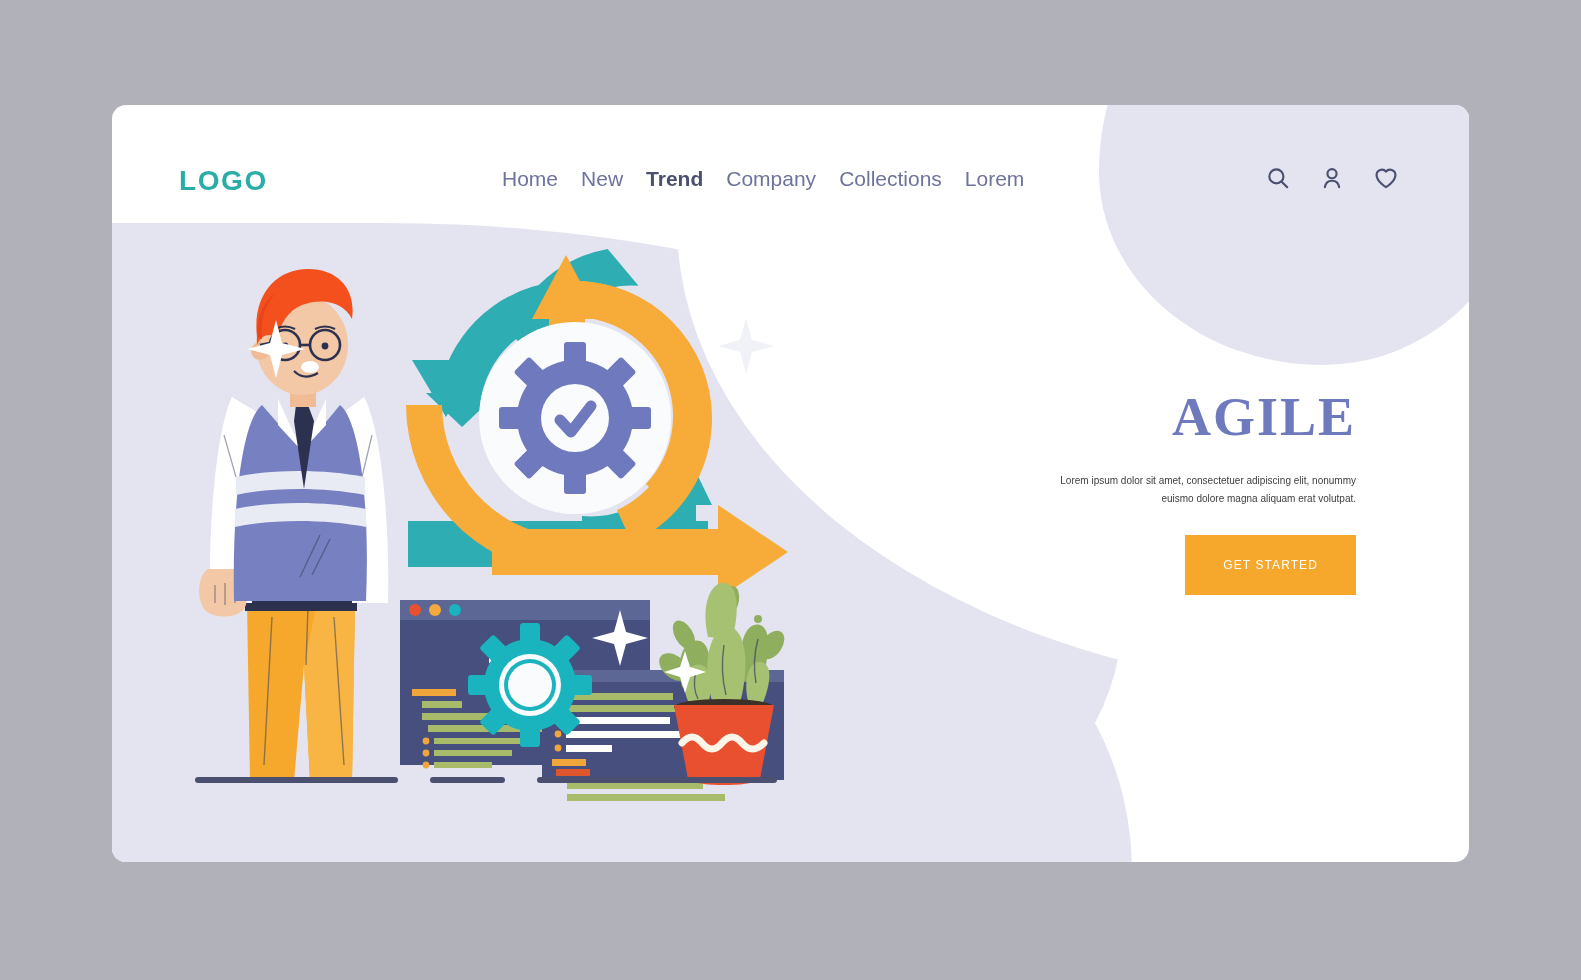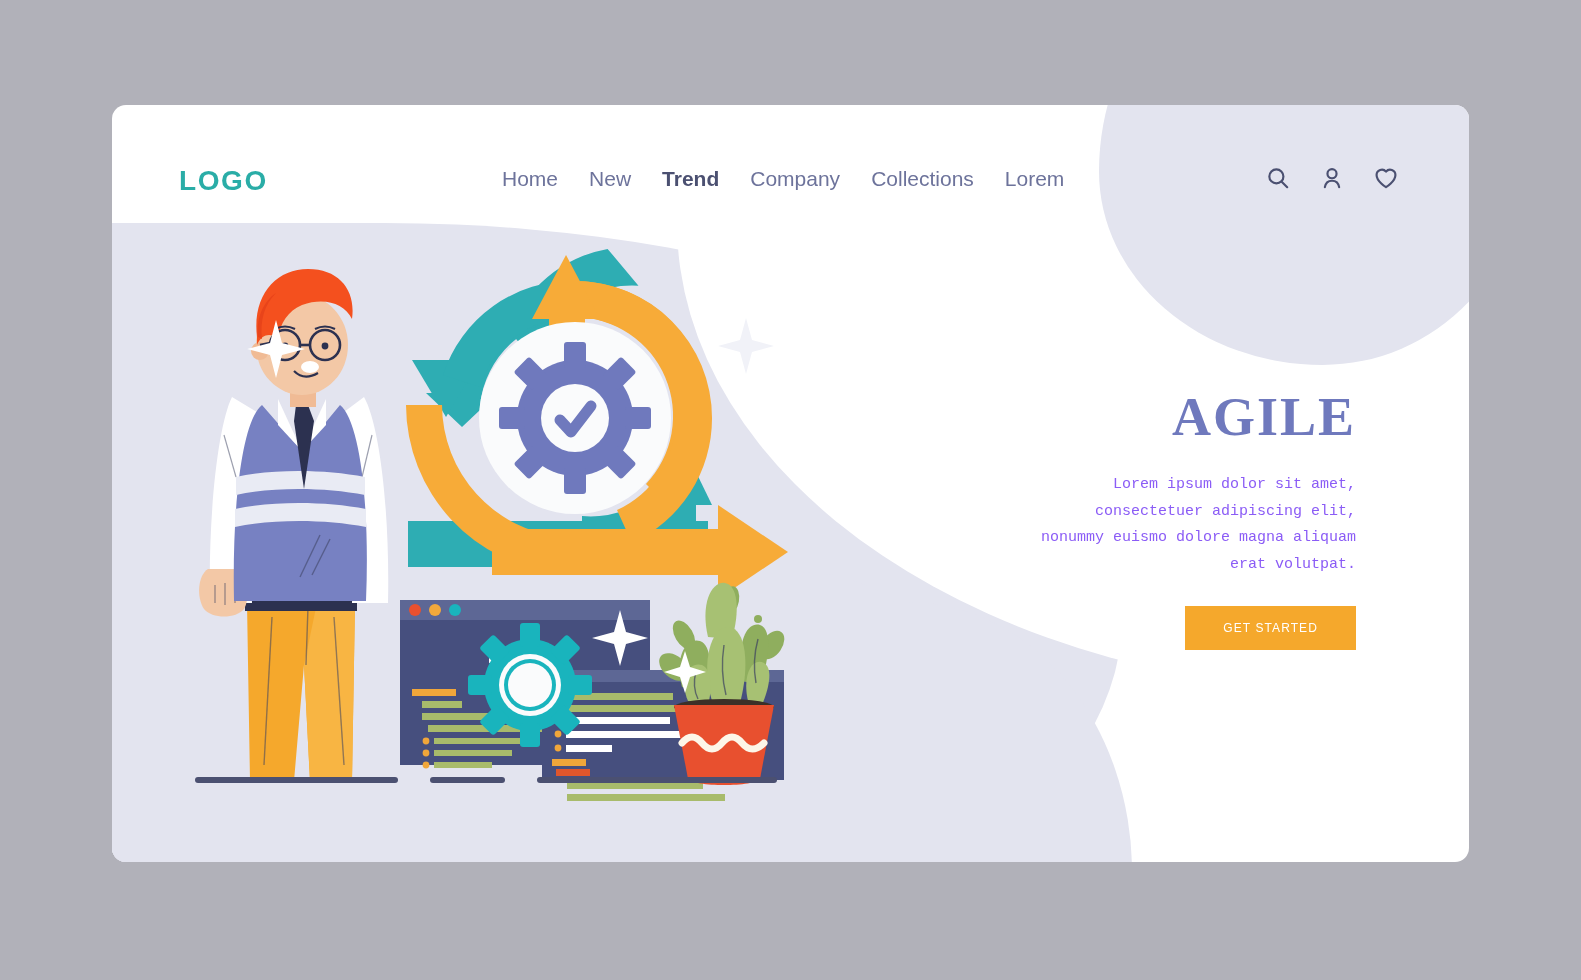--- a/index.html
+++ b/index.html
@@ -63,21 +63,21 @@
     position:absolute; left:0; top:0; width:100%; height:160px;
     display:flex; align-items:center; z-index:30;
   }
   .logo {
     position:absolute; left:67px; top:60px;
     font-size:28px; font-weight:bold; letter-spacing:1.6px;
     color:#2aada7;
   }
   .nav {
     position:absolute; left:390px; top:62px;
-    display:flex; align-items:center; gap:31px;
+    display:flex; align-items:center; gap:23px;
   }
   .nav-item {
     font-size:21px; color:#6d739b; cursor:pointer;
     white-space:nowrap;
   }
   .nav-item.active { color:#4b5071; font-weight:bold; }
 
   .actions {
     position:absolute; right:68px; top:58px;
     display:flex; align-items:center; gap:24px;
@@ -91,27 +91,27 @@
   
   .hero {
     position:absolute; right:113px; top:285px;
     width:320px; text-align:right; z-index:25;
   }
   .hero-title {
     font-size:54px; font-weight:bold; letter-spacing:2px;
     color:#6f79bd; line-height:1; margin-bottom:28px;font-family:Liberation Serif, serif;
   }
   .hero-body {
-    font-size:15px; line-height:1.78; color:#8b5cf6;font-family:Liberation Mono, monospace;
+    font-size:10px; line-height:1.78; color:#404040;
   }
   .cta {
     display:inline-block; margin-top:27px;
     background:#f5a82c; color:#ffffff;
     font-size:12px; letter-spacing:1.1px;
-    padding:15px 38px; border:none; cursor:pointer;
+    padding:23px 38px; border:none; cursor:pointer;
   }
 
   
   .illus { position:absolute; left:0; top:0; width:100%; height:100%; z-index:20; }
 </style>
 </head>
 <body>
 
 <div class="stage">
   <div class="card">

